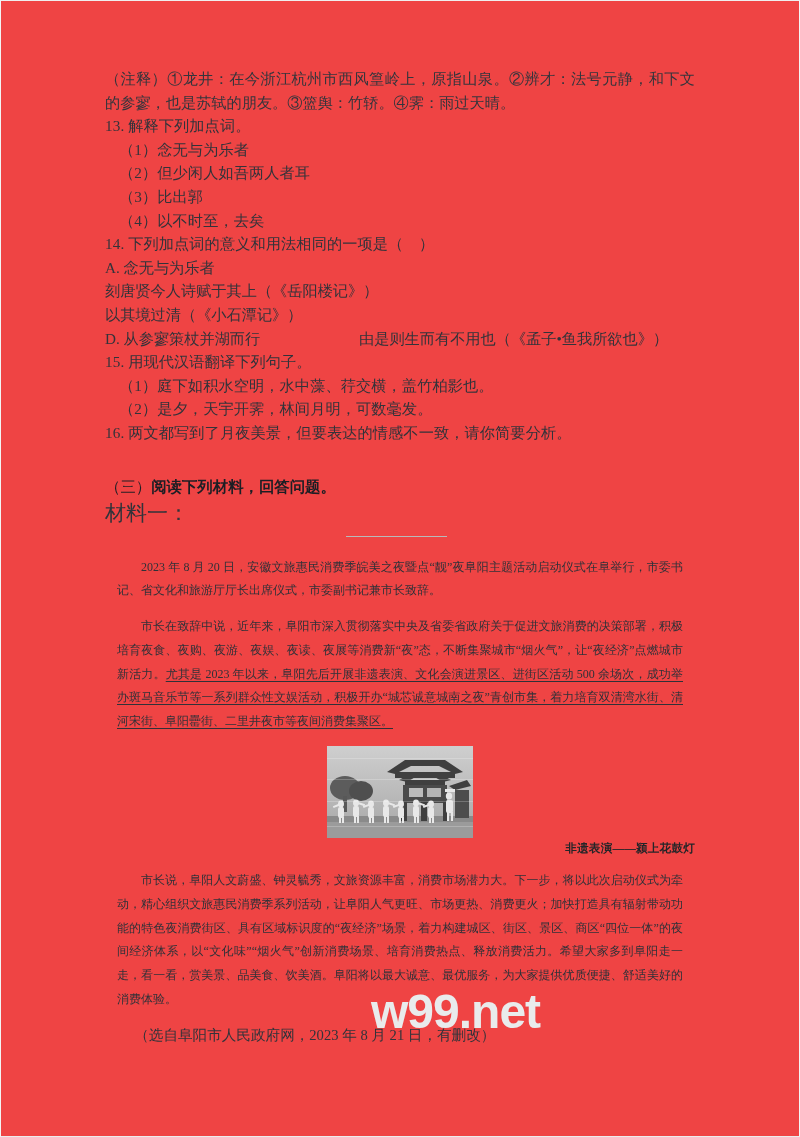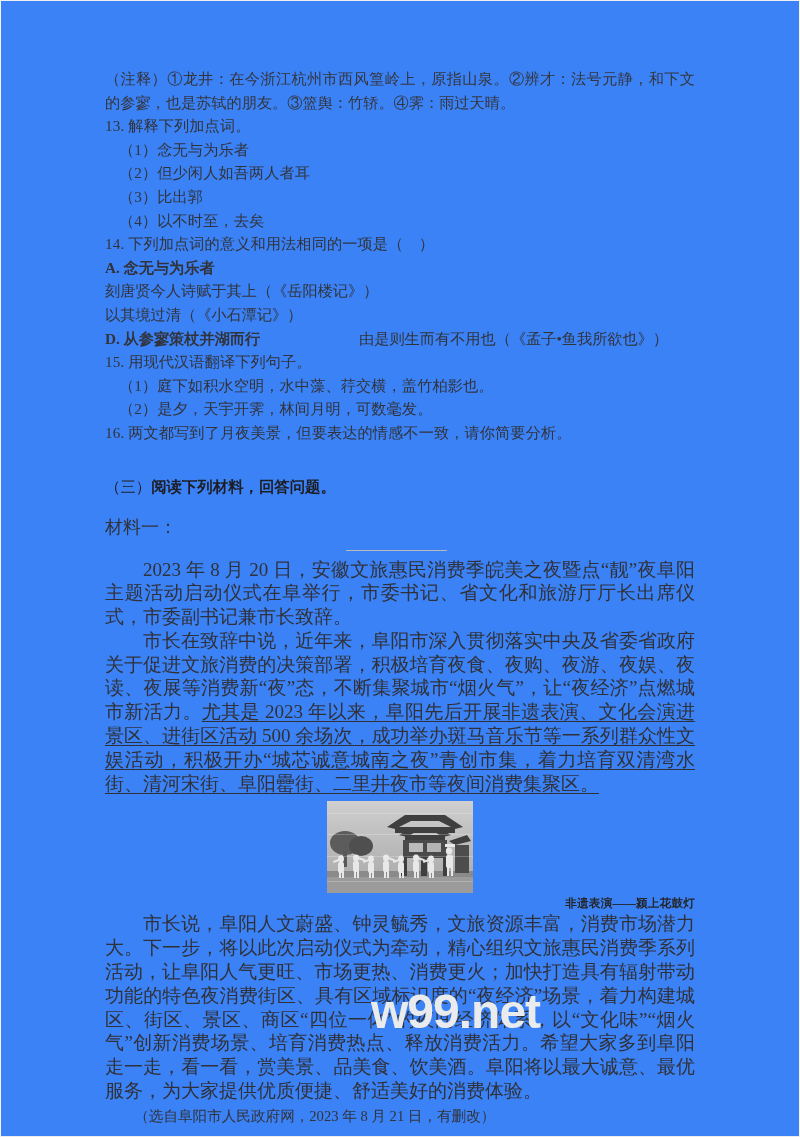--- a/index.html
+++ b/index.html
@@ -13,21 +13,21 @@
     height: 1137px;
     overflow: hidden;
     font-family: "Liberation Serif", "DejaVu Serif", serif;
   }
 
   
   #page-sheet {
     position: relative;
     width: 800px;
     height: 1137px;
-    background: #3b82f6;
+    background: #ef4444;
     box-sizing: border-box;
     border-top: 1px solid #efefef;
     border-bottom: 1px solid #ececec;
     border-left: 1px solid #f4f4f4;
     border-right: 1px solid #f4f4f4;
     overflow: hidden;
   }
 
   #page-body {
     position: absolute;
@@ -55,64 +55,64 @@
   }
   .sub-item { padding-left: 14px; }
 
   
   .choice-row {
     display: flex;
     font-size: 15.2px;
     line-height: 23.6px;
     color: #32333a;
   }
-  .choice-left  { width: 228px; flex: none; font-weight: bold; }
+  .choice-left  { width: 228px; flex: none; }
   .choice-right { flex: 1 1 auto; }
   .choice-right.push { padding-left: 26px; }
 
   
   .section-head {
     font-size: 15.4px;
     line-height: 24px;
     color: #1d1e24;
     margin-top: 30px;
   }
   .section-head .bold { font-weight: bold; }
 
   .material-label {
-    font-size: 18px;
+    font-size: 21px;
     line-height: 24px;
     color: #32333a;
-    margin-top: 16px;
+    margin-top: 2px;
   }
 
   
   .short-rule-wrap {
     height: 19px;
     position: relative;
   }
   .short-rule {
     position: absolute;
     left: 241px;
     top: 11px;
     width: 101px;
     height: 1px;
     background: #b9b9b9;
   }
 
   
   .para {
-    font-size: 19px;
+    font-size: 12px;
     line-height: 23.8px;
     color: #303138;
     text-align: justify;
     text-justify: inter-ideograph;
     text-indent: 2em;
     word-break: break-all;
-    margin: 0;
+    margin: 12px;
   }
   .para .uline {
     text-decoration: underline;
     text-decoration-thickness: 1px;
     text-underline-offset: 2.5px;
   }
 
   
   .figure {
     margin: 6px 0 0 0;

